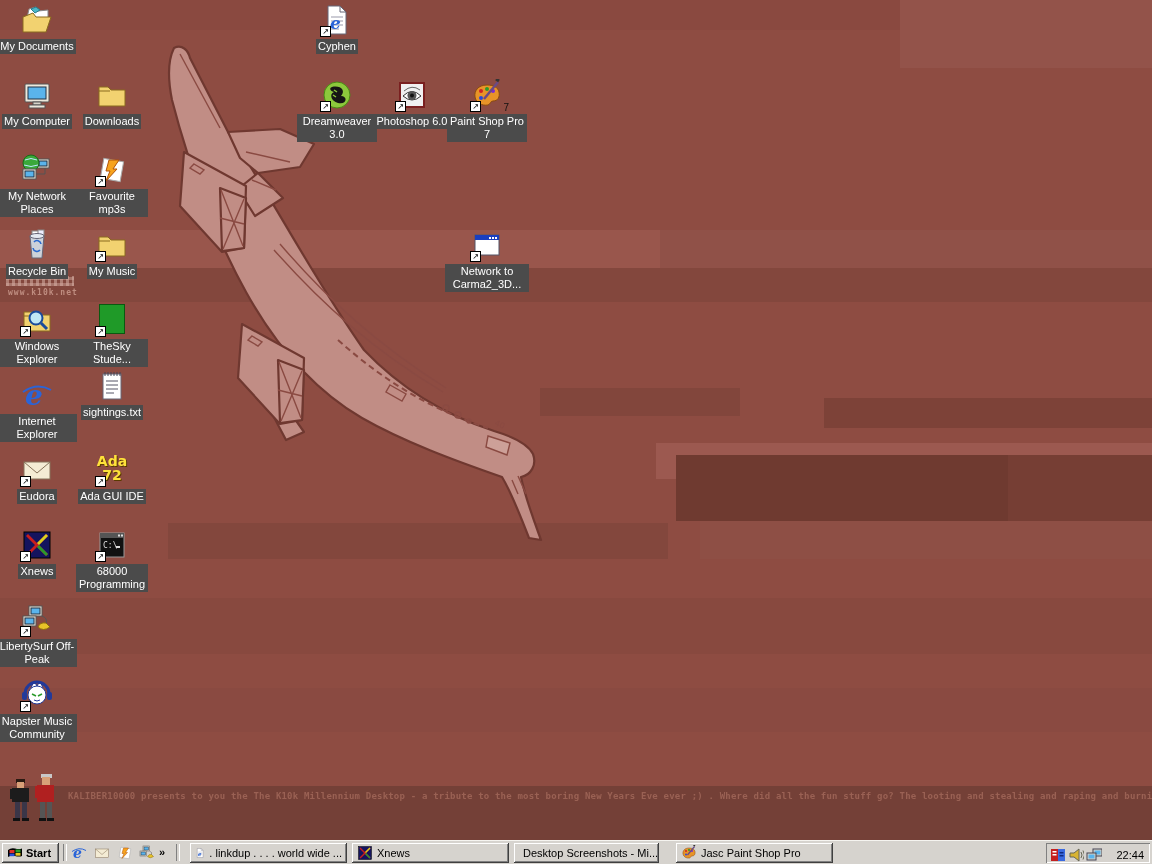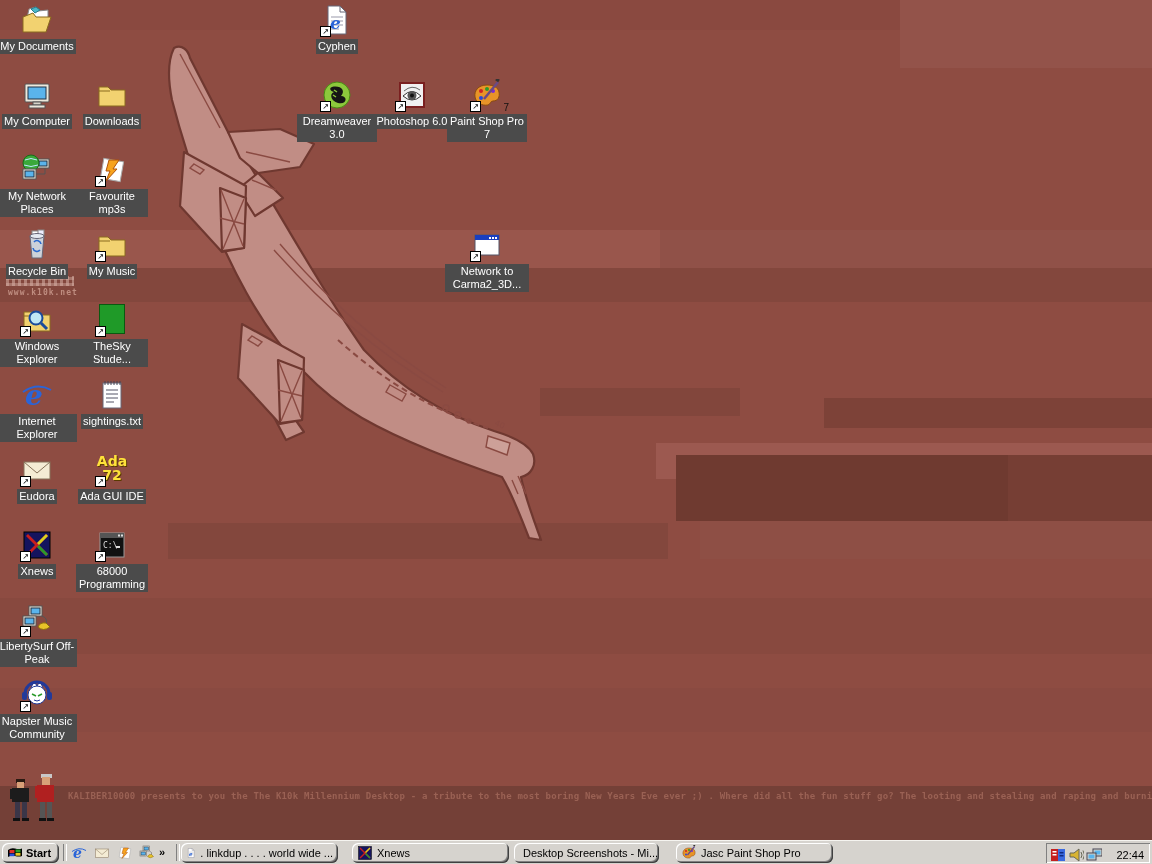--- a/index.html
+++ b/index.html
@@ -34,21 +34,21 @@
   .credit{position:absolute;left:68px;top:789px;width:1075px;
           font:bold 9px "DejaVu Sans Mono",monospace;color:#9a6154;
           letter-spacing:.2px;white-space:nowrap;line-height:15px;}
   .figs{position:absolute;left:8px;top:774px;}
   
   .taskbar{position:absolute;left:0;bottom:0;width:1152px;height:24px;background:#d6d3ce;
            border-top:1px solid #f5f4f0;box-sizing:border-box;}
   .tbtn{position:absolute;top:2px;height:20px;background:#d6d3ce;box-sizing:border-box;
         box-shadow:inset -1px -1px 0 #404040,inset 1px 1px 0 #fff,inset -2px -2px 0 #808080;
         display:flex;align-items:center;gap:4px;padding:0 5px;font-size:11px;color:#000;
-        white-space:nowrap;overflow:hidden;border-radius:6px;}
+        white-space:nowrap;overflow:hidden;}
   .start{left:2px;width:57px;font-weight:bold;gap:3px;}
   .qicon{position:absolute;top:4px;width:16px;height:16px;}
   .sep{position:absolute;top:3px;width:2px;height:17px;border-left:1px solid #808080;border-right:1px solid #fff;}
   .chev{position:absolute;top:4px;font-size:11px;font-weight:bold;color:#000;line-height:15px;}
   .tray{position:absolute;right:2px;top:2px;width:104px;height:20px;box-sizing:border-box;
         box-shadow:inset 1px 1px 0 #808080,inset -1px -1px 0 #fff;
         display:flex;align-items:center;gap:2px;padding:4px 6px 0 4px;}
   .tray .clock{margin-left:auto;font-size:11px;color:#000;}
 </style>
 </head>
@@ -401,21 +401,21 @@
     <div class="dicon" style="left:76px;top:304px;width:72px">
       <div class="art" style="width:32px">
         <div class="sky-art">
           <div></div>
           <div></div>
         </div>
         <span class="sc">↗</span>
       </div>
       <span class="lbl">TheSky Stude...</span>
     </div>
-    <div class="dicon" style="left:76px;top:379px;width:72px">
+    <div class="dicon" style="left:76px;top:370px;width:72px">
       <div class="art">
           <svg class="ic" viewBox="0 0 32 32">
             <use href="#sym-notepad"></use>
           </svg>
         </div>
       <span class="lbl">sightings.txt</span>
     </div>
     <div class="dicon" style="left:76px;top:454px;width:72px">
       <div class="art">
         <div class="ada-art">
@@ -501,21 +501,21 @@
       </svg>
     <svg class="qicon" style="left:117px" viewBox="0 0 32 32">
         <use href="#sym-winamp"></use>
       </svg>
     <svg class="qicon" style="left:139px" viewBox="0 0 32 32">
         <use href="#sym-dialup"></use>
       </svg>
     <span class="chev" style="left:159px">»</span>
     <div class="sep" style="left:176px"></div>
 
-    <div class="tbtn" style="left:181px;width:157px">
+    <div class="tbtn" style="left:190px;width:157px">
       <svg width="16" height="16" viewBox="0 0 32 32">
           <use href="#sym-iepage"></use>
         </svg>
       <span>. linkdup . . . . world wide ...</span>
     </div>
     <div class="tbtn" style="left:352px;width:157px">
       <svg width="16" height="16" viewBox="0 0 32 32">
           <use href="#sym-x"></use>
         </svg>
       <span>Xnews</span>

